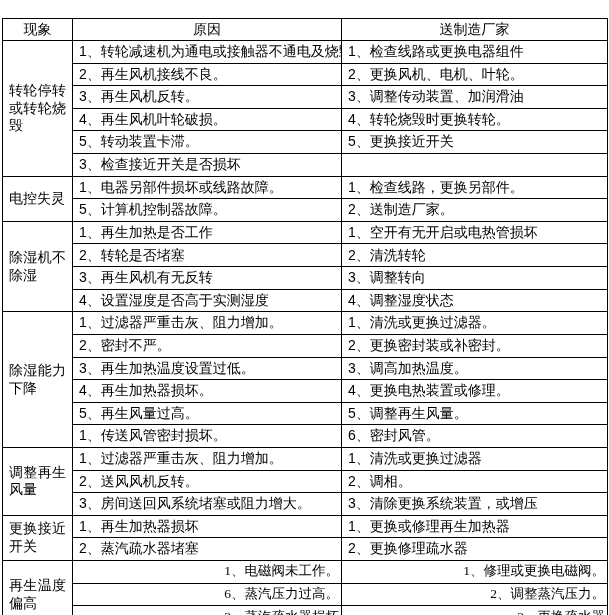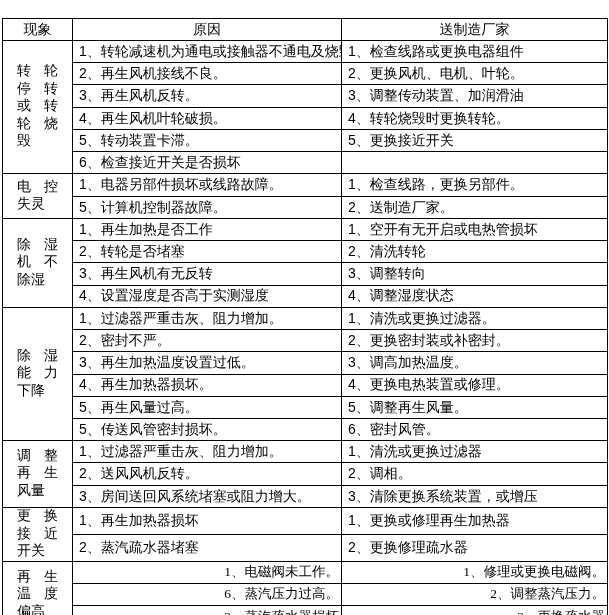--- a/index.html
+++ b/index.html
@@ -34,22 +34,21 @@
   tr { height: 22px; }
   th {
     text-align: center;
     vertical-align: middle;
   }
   td.phen {
     text-align: justify;
     text-justify: inter-character;
     word-break: break-all;
     vertical-align: middle;
-    padding: 0 14px;
-    font-family: Liberation Mono, monospace;
+    padding: 0 6px;
   }
   td.cause, td.sol {
     text-align: left;
     vertical-align: middle;
     white-space: nowrap;
     padding: 0 2px 0 6px;
   }
   tr.serif td.cause, tr.serif td.sol {
     font-family: "Liberation Serif", serif;
     font-size: 13.5px;
@@ -88,21 +87,21 @@
       </tr>
       <tr>
         <td class="cause">4、再生风机叶轮破损。</td>
         <td class="sol">4、转轮烧毁时更换转轮。</td>
       </tr>
       <tr>
         <td class="cause">5、转动装置卡滞。</td>
         <td class="sol">5、更换接近开关</td>
       </tr>
       <tr>
-        <td class="cause">6、检查接近开关是否损坏</td>
+        <td class="cause">3、检查接近开关是否损坏</td>
         <td class="sol"></td>
       </tr>
       <tr>
         <td class="phen" rowspan="2">电控失灵</td>
         <td class="cause">1、电器另部件损坏或线路故障。</td>
         <td class="sol">1、检查线路，更换另部件。</td>
       </tr>
       <tr>
         <td class="cause">5、计算机控制器故障。</td>
         <td class="sol">2、送制造厂家。</td>
@@ -139,21 +138,21 @@
       </tr>
       <tr>
         <td class="cause">4、再生加热器损坏。</td>
         <td class="sol">4、更换电热装置或修理。</td>
       </tr>
       <tr>
         <td class="cause">5、再生风量过高。</td>
         <td class="sol">5、调整再生风量。</td>
       </tr>
       <tr>
-        <td class="cause">5、传送风管密封损坏。</td>
+        <td class="cause">1、传送风管密封损坏。</td>
         <td class="sol">6、密封风管。</td>
       </tr>
       <tr>
         <td class="phen" rowspan="3">调整再生风量</td>
         <td class="cause">1、过滤器严重击灰、阻力增加。</td>
         <td class="sol">1、清洗或更换过滤器</td>
       </tr>
       <tr>
         <td class="cause">2、送风风机反转。</td>
         <td class="sol">2、调相。</td>

